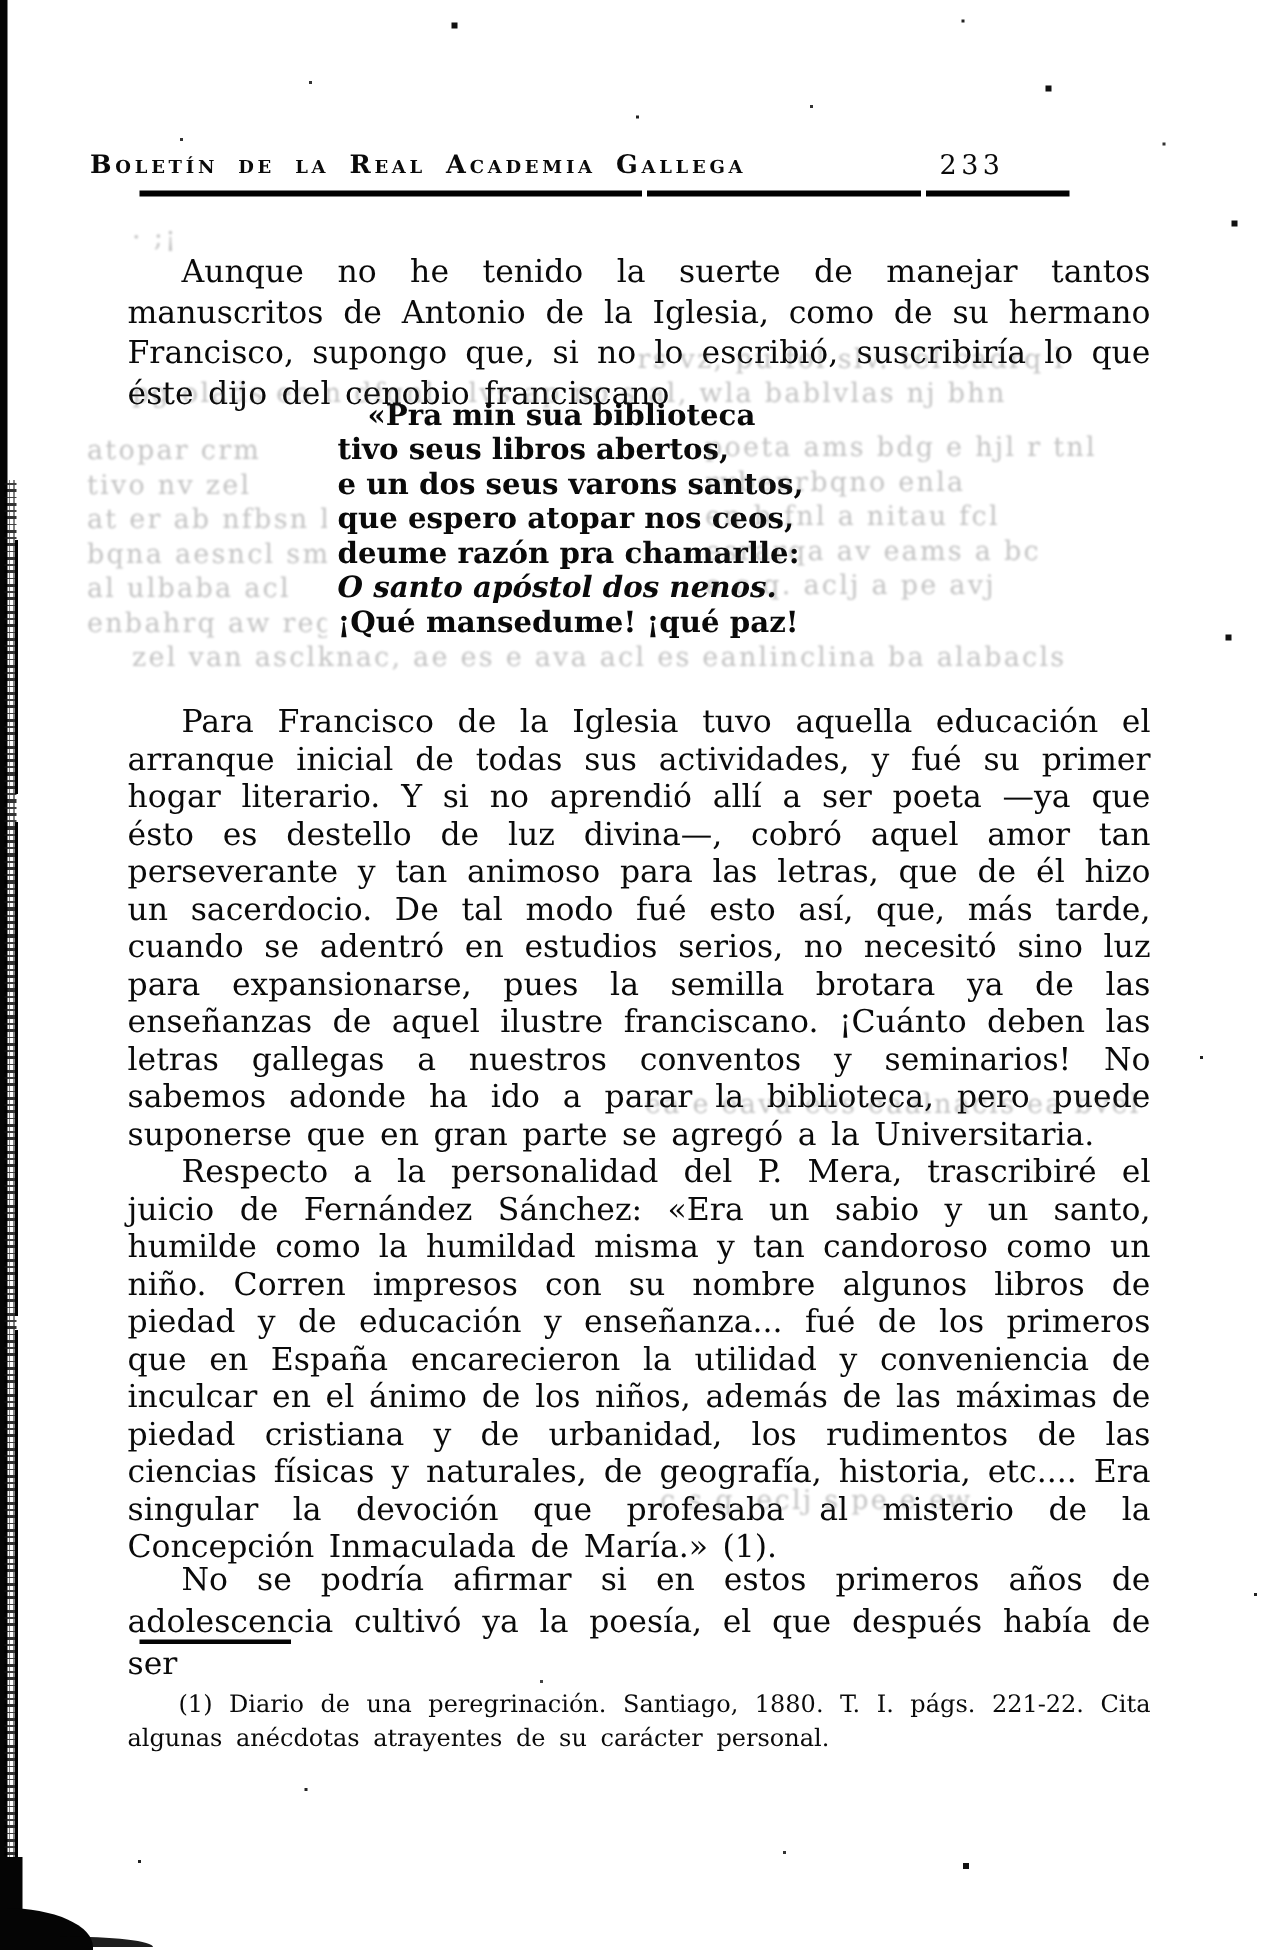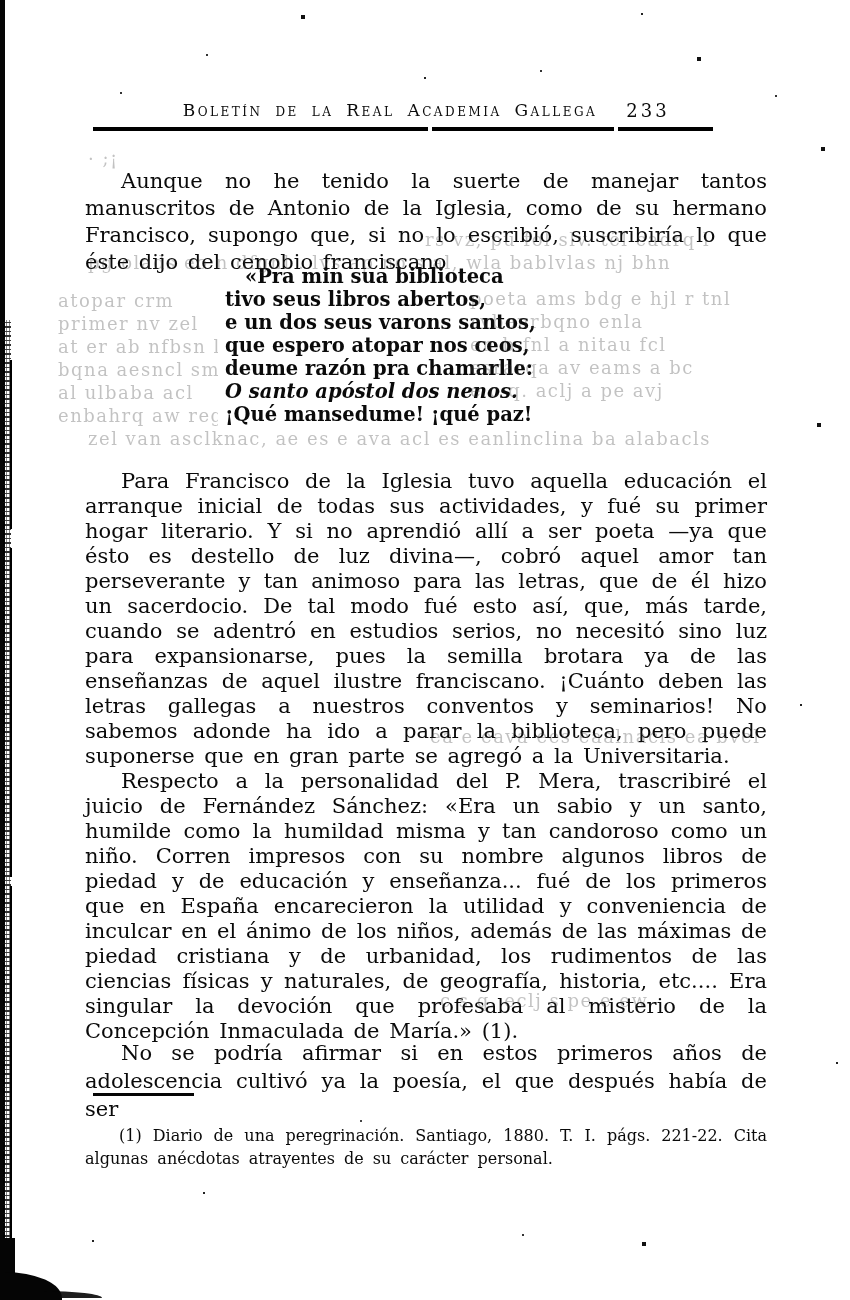--- a/index.html
+++ b/index.html
@@ -39,22 +39,22 @@
       302px 16px 0 1px #111, 641px 13px 0 0 #222, 698px 58px 0 1px #111,
       424px 77px 0 0 #222, 206px 54px 0 0 #333, 822px 148px 0 1px #111,
       775px 95px 0 0 #333, 120px 92px 0 0 #333, 818px 424px 0 1px #111,
       800px 704px 0 0 #222, 836px 1062px 0 0 #222, 643px 1243px 0 1px #111,
       203px 1192px 0 0 #222, 522px 1234px 0 0 #333, 92px 1240px 0 0 #222,
       540px 70px 0 0 #333, 360px 1120px 0 0 #444;
   }
   
   .header-title{
     position:absolute;left:60px;top:100px;width:660px;
-    text-align:center;
-    font-variant:small-caps;font-weight:400;
+    text-align:left;
+    font-variant:small-caps;font-weight:700;
     font-size:17px;letter-spacing:2.5px;word-spacing:5px;
   }
   .page-number{
     position:absolute;left:613px;top:100px;width:70px;
     text-align:center;font-size:18px;letter-spacing:3px;font-weight:400;
   }
   .header-rule{
     position:absolute;left:93px;top:127px;width:620px;height:4px;
     background:linear-gradient(90deg,#000 0 54%,#fff 54% 54.6%,#000 54.6% 84%,#fff 84% 84.6%,#000 84.6% 100%);
   }
@@ -129,21 +129,21 @@
   <p class="para p4"><span class="indent"></span><span>No se podría afirmar si en estos primeros años de adolescencia cultivó ya la poesía, el que después había de ser</span></p>
 
   <div class="footnote-rule"></div>
   <p class="footnote"><span class="indent"></span><span>(1) Diario de una peregrinación. Santiago, 1880. T. I. págs. 221-22. Cita algunas anécdotas atrayentes de su carácter personal.</span></p>
 
   <span class="ghost" style="left:88px; top:148px; width:34px;">· ;¡</span>
   <span class="ghost" style="left:425px;top:229px; width:345px;">rs vz, pu fol slv. tël cadrq l</span>
   <span class="ghost" style="left:88px; top:252px; width:682px;">pg olads eo n dfgnl . lvs ap no s al, wla bablvlas nj bhn</span>
   <span class="ghost" style="left:58px; top:290px; width:160px;">atopar crm</span>
   <span class="ghost" style="left:470px;top:288px; width:300px;">poeta ams bdg e hjl r tnl</span>
-  <span class="ghost" style="left:58px; top:313px; width:160px;">primer nv zel</span>
+  <span class="ghost" style="left:58px; top:313px; width:160px;">tivo nv zel</span>
   <span class="ghost" style="left:470px;top:311px; width:300px;">rvbenrbqno enla</span>
   <span class="ghost" style="left:58px; top:336px; width:160px;">at er ab nfbsn ld</span>
   <span class="ghost" style="left:470px;top:334px; width:300px;">en b fnl a nitau fcl</span>
   <span class="ghost" style="left:58px; top:359px; width:160px;">bqna aesncl smm e ta</span>
   <span class="ghost" style="left:470px;top:357px; width:300px;">esrarqa av eams a bc</span>
   <span class="ghost" style="left:58px; top:382px; width:160px;">al ulbaba acl</span>
   <span class="ghost" style="left:470px;top:380px; width:300px;">e c q. aclj a pe avj</span>
   <span class="ghost" style="left:58px; top:405px; width:160px;">enbahrq aw regt</span>
   <span class="ghost" style="left:430px;top:726px; width:340px;">ea e eava ees eaalnacls ea bvel</span>
   <span class="ghost" style="left:88px; top:428px; width:690px;">zel van asclknac, ae es e ava acl es eanlinclina ba alabacls</span>

